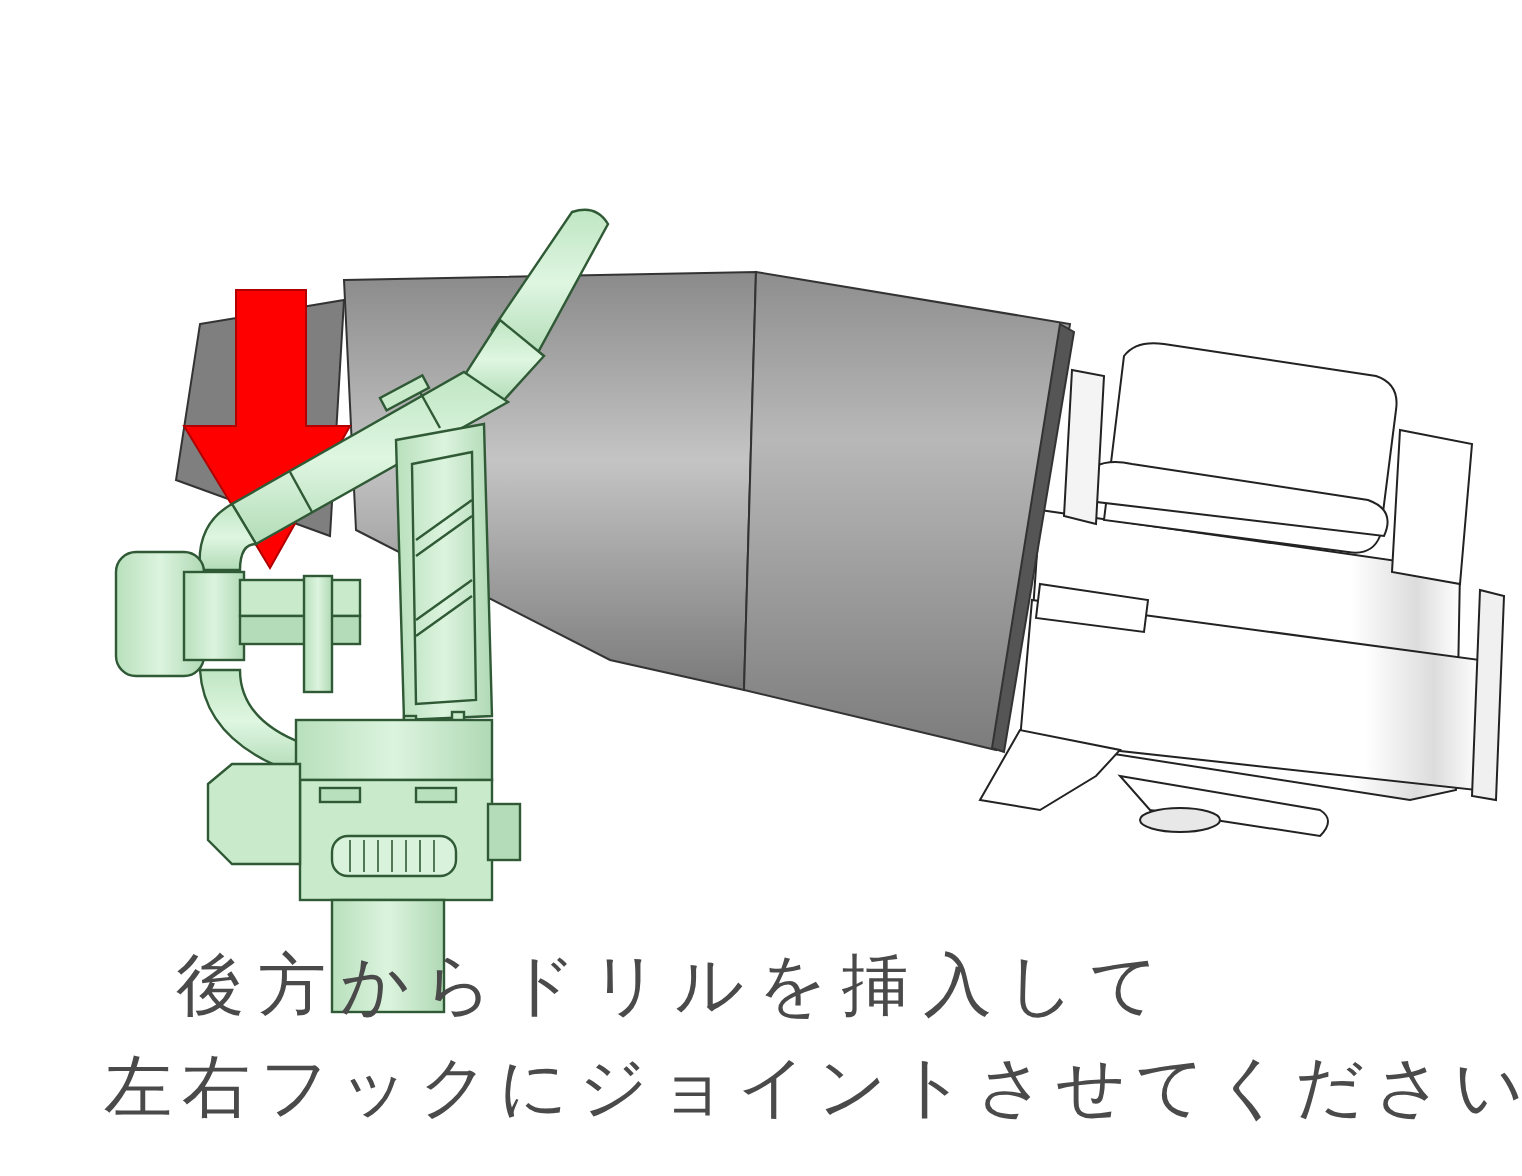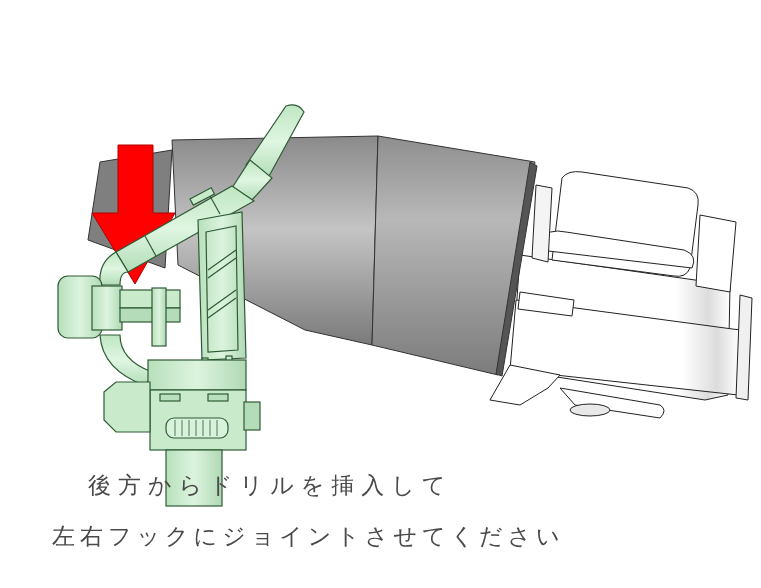--- a/index.html
+++ b/index.html
@@ -1,18 +1,18 @@
 <!DOCTYPE html>
 <html><head>
 <meta charset="utf-8">
 <style>
   html,body{margin:0;padding:0;background:#ffffff;}
   body{width:761px;height:588px;position:relative;overflow:hidden;font-family:"DejaVu Sans","Liberation Sans",sans-serif;}
   #illustration{position:absolute;left:0;top:0;width:761px;height:588px;}
-  .caption{position:absolute;color:#4a4a4a;font-size:23px;letter-spacing:7px;white-space:nowrap;font-family:"DejaVu Sans",sans-serif;}
+  .caption{position:absolute;color:#4a4a4a;font-size:34px;letter-spacing:7px;white-space:nowrap;font-family:"DejaVu Sans",sans-serif;}
   #line1{left:88px;top:470px;}
   #line2{left:52px;top:521px;letter-spacing:5px;}
 </style>
 </head>
 <body>
 
 <svg id="illustration" viewBox="0 0 761 588" xmlns="http://www.w3.org/2000/svg">
   <defs>
     <linearGradient id="greyBody" x1="0" y1="0" x2="0" y2="1">
       <stop offset="0" stop-color="#8e8e8e"></stop>

